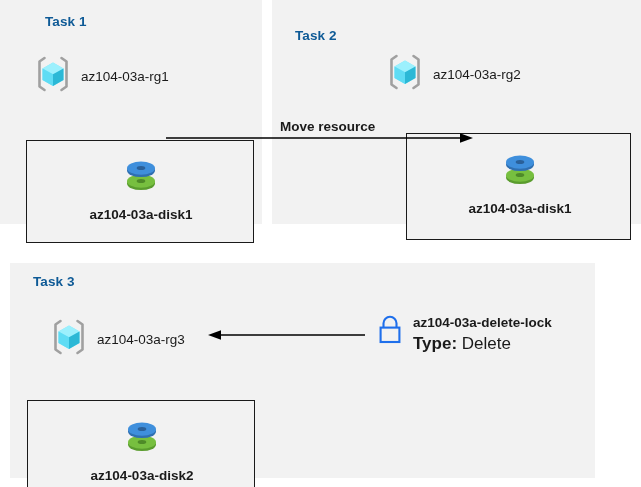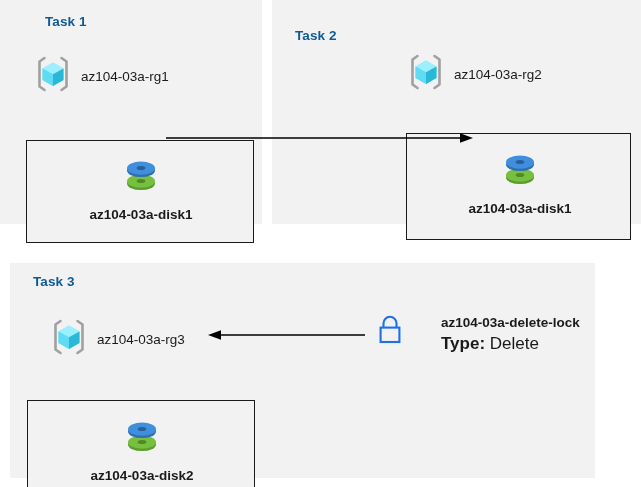--- a/index.html
+++ b/index.html
@@ -30,21 +30,21 @@
     letter-spacing:0.1px;
     white-space:nowrap;
   }
   #title-task1{left:25px; top:14px;margin-left:20px;}
   #title-task2{left:295px;top:8px;margin-top:20px;}
   #title-task3{left:33px; top:274px;}
 
   
   .rg-row{position:absolute;display:flex;align-items:center;}
   #rg-row-1{left:34px; top:55px;}
-  #rg-row-2{left:407px;top:53px;}
+  #rg-row-2{left:386px;top:53px;}
   #rg-row-3{left:50px; top:318px;}
   .rg-label{
     margin-left:9px;
     font-weight:normal;
     font-size:13.5px;
     color:#1a1a1a;
     white-space:nowrap;
   }
 
   
@@ -84,21 +84,21 @@
   .arrow-label{
     position:absolute;
     font-weight:bold;
     font-size:13.5px;
     color:#1a1a1a;
     white-space:nowrap;
   }
   #label-move-resource{left:280px;top:119px;}
 
   
-  #lock-row{position:absolute;left:377px;top:315px;display:flex;align-items:flex-start;gap:28px;}
+  #lock-row{position:absolute;left:377px;top:315px;display:flex;align-items:flex-start;}
   .lock-text{margin-left:10px;line-height:1.25;}
   .lock-name{
     font-weight:bold;font-size:13.5px;color:#1a1a1a;white-space:nowrap;display:block;
   }
   .lock-type-line{font-size:17px;color:#1a1a1a;white-space:nowrap;display:block;margin-top:1px;}
   .lock-type-key{font-weight:bold;}
   .lock-type-val{font-weight:normal;}
 
   .icon{display:block;}
 </style>
@@ -170,20 +170,21 @@
         </svg>
       </span>
       <span class="disk-label">az104-03a-disk1</span>
     </div>
   </div>
 
   <svg class="arrow-svg" id="arrow-move" width="312" height="24" xmlns="http://www.w3.org/2000/svg">
     <line x1="0" y1="12" x2="296" y2="12" stroke="#000000" stroke-width="1.4"></line>
     <polygon points="307,12 294,7.2 294,16.8" fill="#000000"></polygon>
   </svg>
+  <div class="arrow-label" id="label-move-resource">Move resource</div>
 
   <div class="panel" id="panel-task3"></div>
   <div class="panel-title" id="title-task3">Task 3</div>
 
   <div class="rg-row" id="rg-row-3">
     <span class="icon">
       <svg width="38" height="38" viewBox="0 0 38 38" xmlns="http://www.w3.org/2000/svg">
         <path d="M10.5 3 L5.5 6.5 L5.5 31.5 L10.5 35" fill="none" stroke="#a0a0a0" stroke-width="2.6" stroke-linecap="round" stroke-linejoin="round"></path>
         <path d="M27.5 3 L32.5 6.5 L32.5 31.5 L27.5 35" fill="none" stroke="#a0a0a0" stroke-width="2.6" stroke-linecap="round" stroke-linejoin="round"></path>
         <polygon points="19,7.5 29.5,13.5 29.5,25 19,31 8.5,25 8.5,13.5" fill="#7fe6fb"></polygon>

